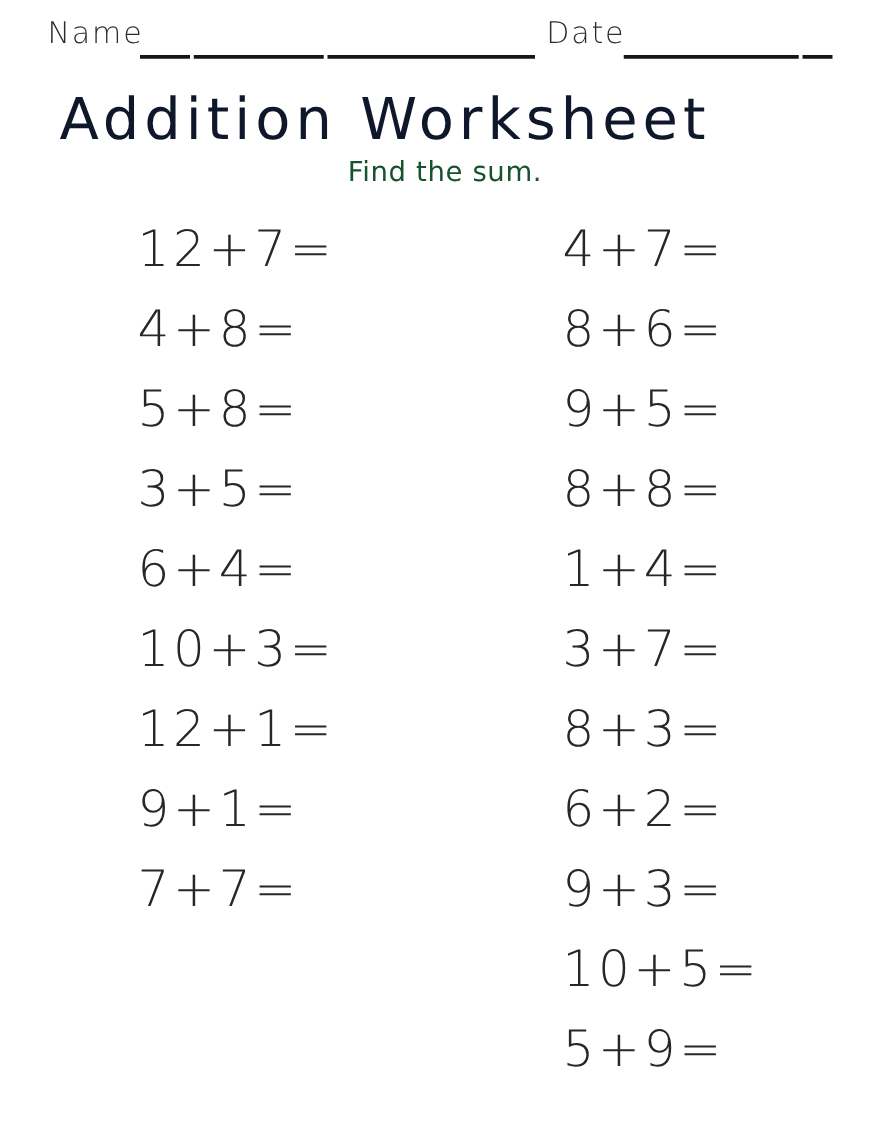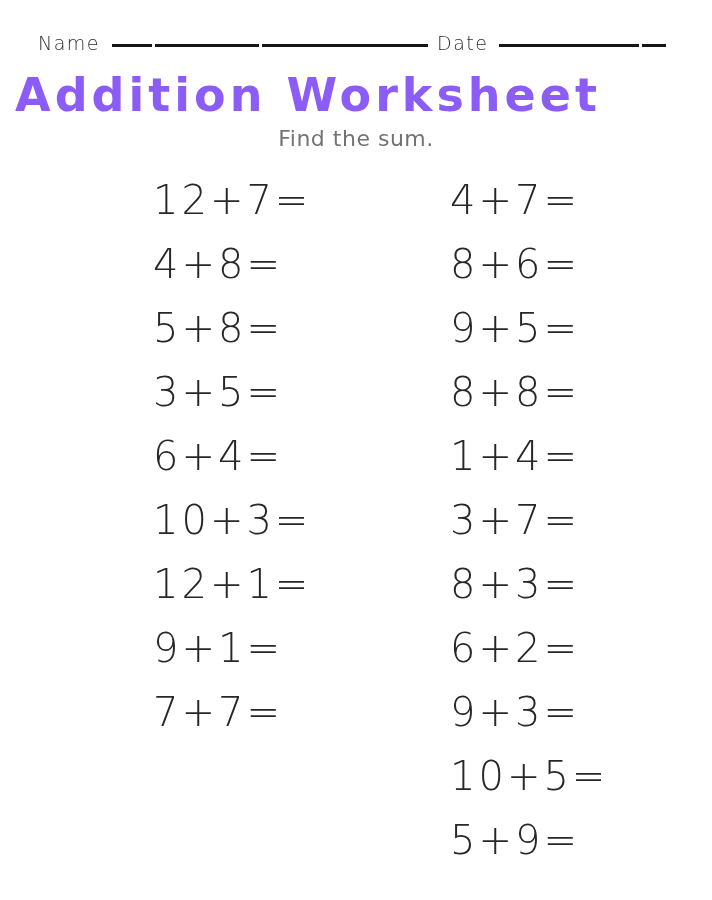--- a/index.html
+++ b/index.html
@@ -17,22 +17,22 @@
   .sheet {
     position: relative;
     width: 712px;
     height: 900px;
     background: #ffffff;
   }
 
   
   .field-label {
     position: absolute;
-    top: 32px;
-    font-size: 19px;
+    top: 12px;
+    font-size: 24px;
     font-weight: 300;
     letter-spacing: 1.5px;
     color: #2d2d2d;
     white-space: nowrap;
   }
   .name-label { left: 38px; }
   .date-label { left: 437px; }
 
   .blank-line {
     position: absolute;
@@ -54,45 +54,45 @@
   .date-line .s2 { width: 24px; }
 
   
   .title {
     position: absolute;
     top: 68px;
     left: 0;
     width: 616px;
     text-align: center;
     font-size: 46px;
-    font-weight: 700;
+    font-weight: 400;
     letter-spacing: 4px;
-    color: #8b5cf6;
+    color: #0f172a;
     white-space: nowrap;
   }
   .subtitle {
     position: absolute;
     top: 126px;
     left: 0;
     width: 712px;
     text-align: center;
     font-size: 22px;
     font-weight: 500;
     letter-spacing: 0.5px;
-    color: #737373;
+    color: #14532d;
   }
 
   
   .col {
     position: absolute;
     top: 168px;
     display: grid;
     grid-auto-rows: 64px;
   }
-  .col-left  { left: 110px; width: 330px; margin-left: 43px; }
+  .col-left  { left: 110px; width: 330px; }
   .col-right { left: 450px; width: 250px; }
   .problem {
     display: flex;
     align-items: center;
     font-size: 40px;
     font-weight: 200;
     letter-spacing: 3px;
     color: #272727;
     white-space: nowrap;
   }

